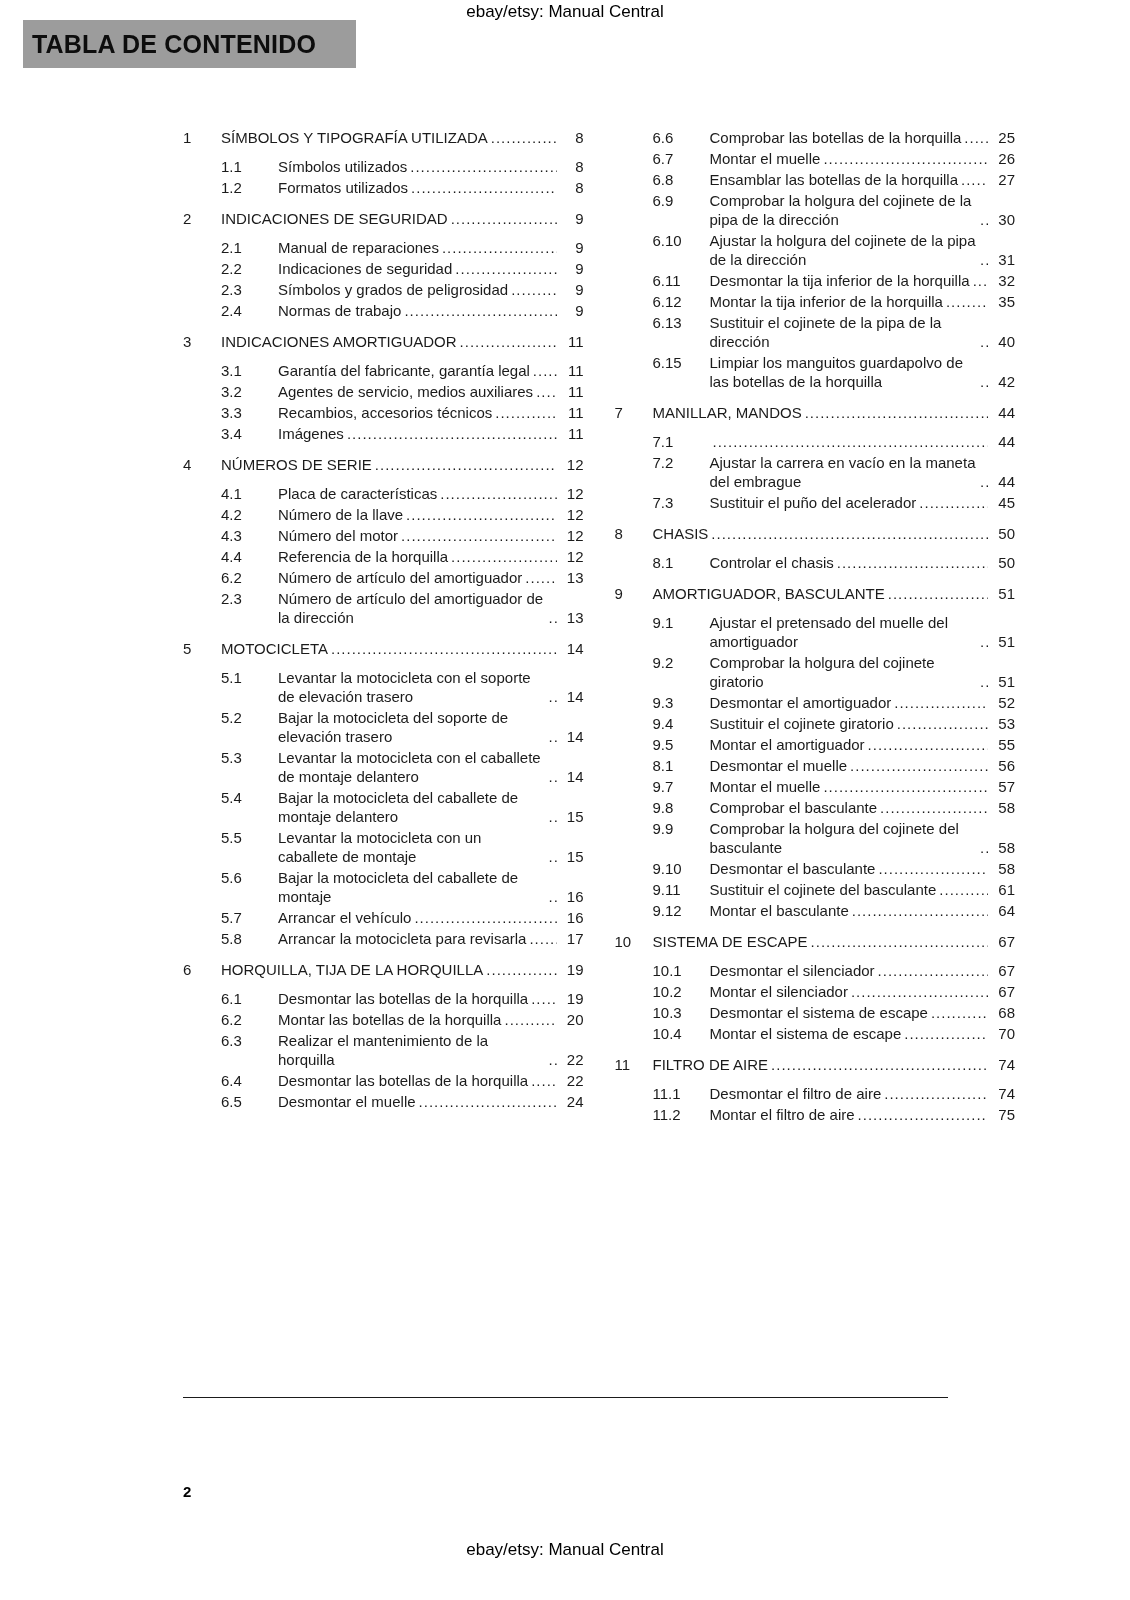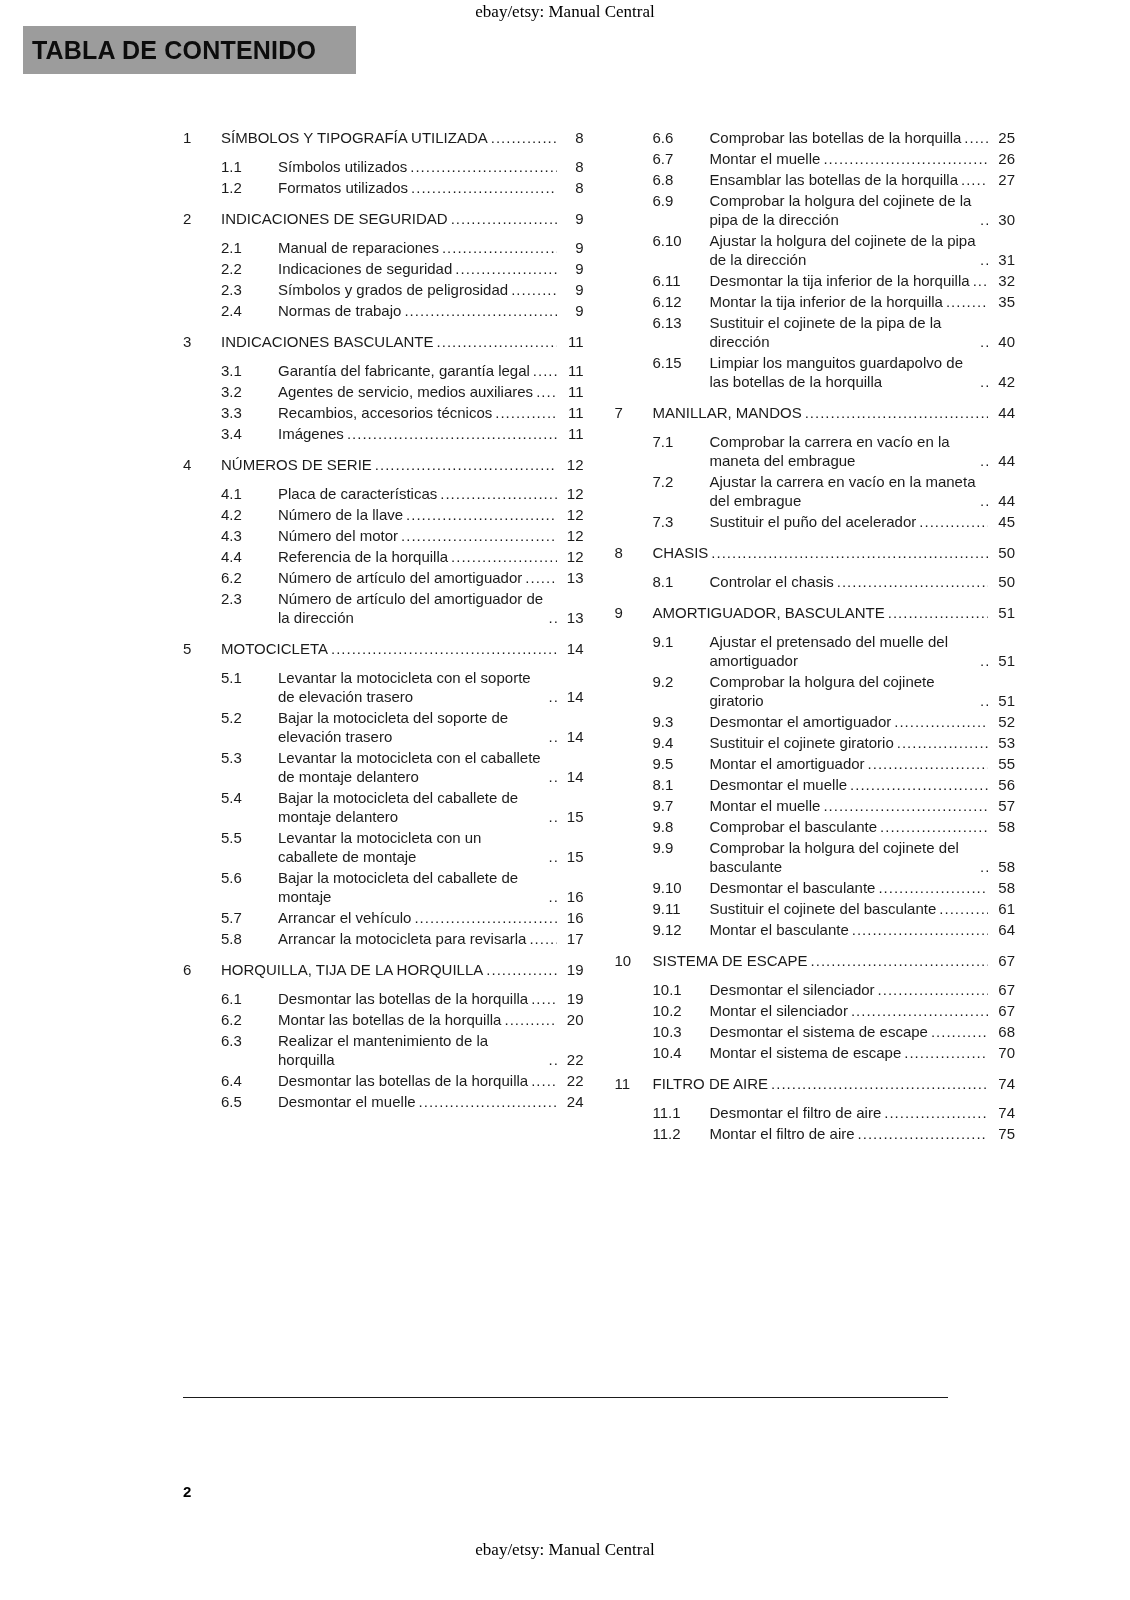--- a/index.html
+++ b/index.html
@@ -13,27 +13,26 @@
     background: #ffffff;
     overflow: hidden;
   }
   .watermark {
     position: absolute;
     left: 0;
     width: 100%;
     text-align: center;
     font-size: 17px;
     color: #000000;
-    font-family: Liberation Serif, serif;
   }
   .watermark.top { top: 2px; }
   .watermark.bottom { top: 1540px; }
   .banner {
     position: absolute;
-    top: 26px;
+    top: 20px;
     left: 23px;
     width: 333px;
     height: 48px;
     background: #9c9c9c;
     display: flex;
     align-items: center;
     padding-left: 9px;
   }
   .banner span {
     font-size: 25px;
@@ -156,21 +155,21 @@
           <span class="pg">9</span>
         </div>
         <div class="entry level-2">
           <span class="num">2.4</span>
           <span class="title">Normas de trabajo</span>
           <span class="leader"></span>
           <span class="pg">9</span>
         </div>
         <div class="entry level-1">
           <span class="num">3</span>
-          <span class="title">INDICACIONES BASCULANTE</span>
+          <span class="title">INDICACIONES AMORTIGUADOR</span>
           <span class="leader"></span>
           <span class="pg">11</span>
         </div>
         <div class="entry level-2">
           <span class="num">3.1</span>
           <span class="title">Garantía del fabricante, garantía legal</span>
           <span class="leader"></span>
           <span class="pg">11</span>
         </div>
         <div class="entry level-2">
@@ -380,21 +379,20 @@
           <span class="pg">42</span>
         </div>
         <div class="entry level-1">
           <span class="num">7</span>
           <span class="title">MANILLAR, MANDOS</span>
           <span class="leader"></span>
           <span class="pg">44</span>
         </div>
         <div class="entry level-2">
           <span class="num">7.1</span>
-          <span class="title">Comprobar la carrera en vacío en la maneta del embrague</span>
           <span class="leader"></span>
           <span class="pg">44</span>
         </div>
         <div class="entry level-2">
           <span class="num">7.2</span>
           <span class="title">Ajustar la carrera en vacío en la maneta del embrague</span>
           <span class="leader"></span>
           <span class="pg">44</span>
         </div>
         <div class="entry level-2">

